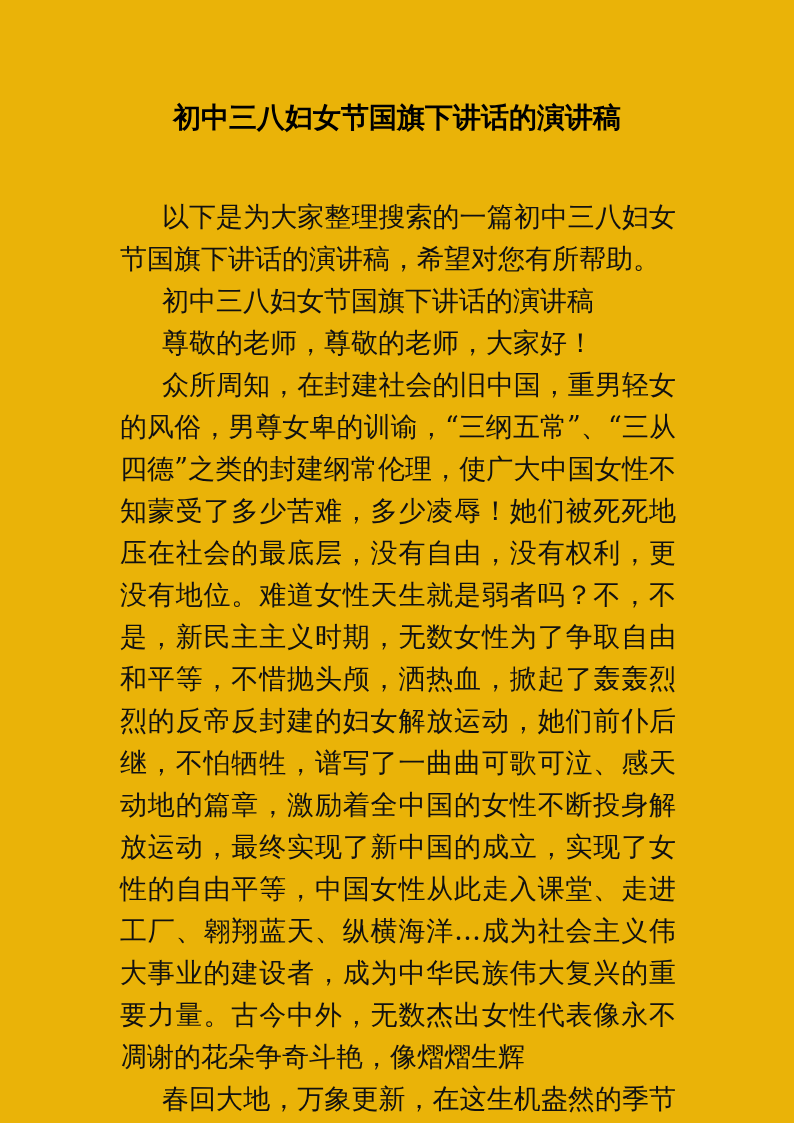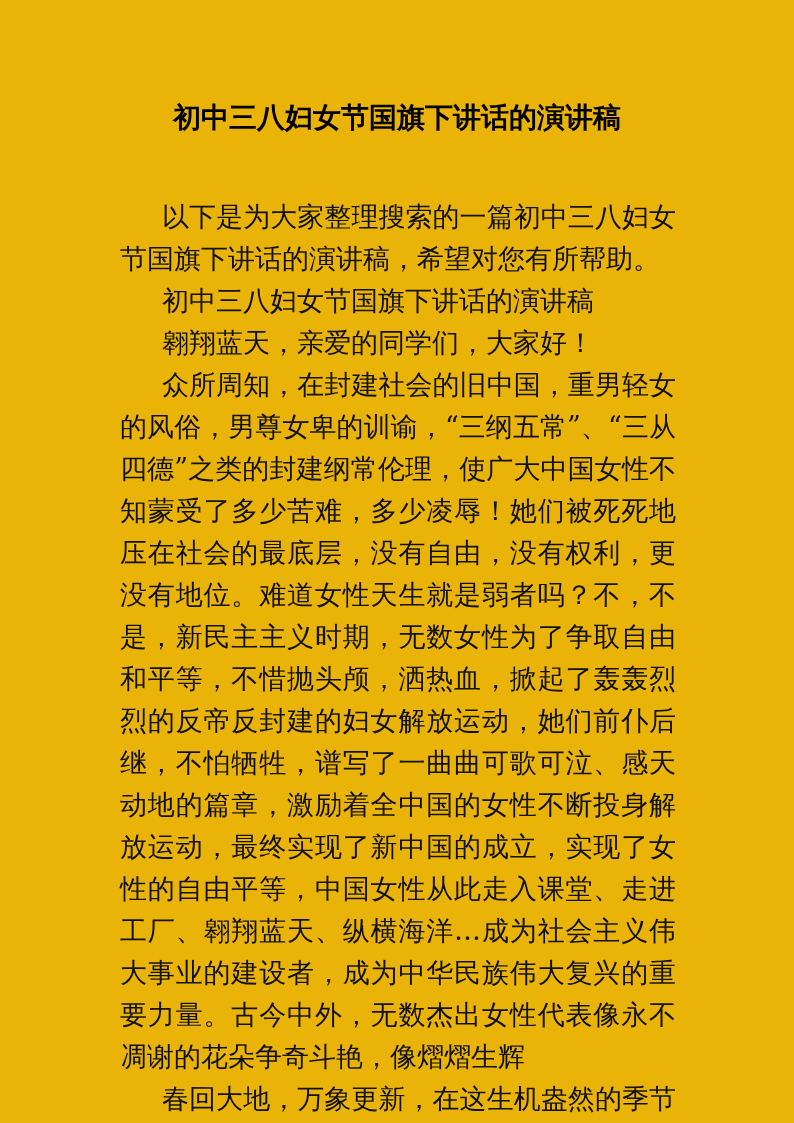--- a/index.html
+++ b/index.html
@@ -22,17 +22,17 @@
     .body p { margin: 0; text-indent: 42px; word-break: break-all; }
   </style>
 </head>
 <body>
 
 <div class="page">
   <div class="title">初中三八妇女节国旗下讲话的演讲稿</div>
   <div class="body">
     <p>以下是为大家整理搜索的一篇初中三八妇女节国旗下讲话的演讲稿，希望对您有所帮助。</p>
     <p>初中三八妇女节国旗下讲话的演讲稿</p>
-    <p>翱翔蓝天，亲爱的同学们，大家好！</p>
+    <p>尊敬的老师，尊敬的老师，大家好！</p>
     <p>众所周知，在封建社会的旧中国，重男轻女的风俗，男尊女卑的训谕，“三纲五常”、“三从四德”之类的封建纲常伦理，使广大中国女性不知蒙受了多少苦难，多少凌辱！她们被死死地压在社会的最底层，没有自由，没有权利，更没有地位。难道女性天生就是弱者吗？不，不是，新民主主义时期，无数女性为了争取自由和平等，不惜抛头颅，洒热血，掀起了轰轰烈烈的反帝反封建的妇女解放运动，她们前仆后继，不怕牺牲，谱写了一曲曲可歌可泣、感天动地的篇章，激励着全中国的女性不断投身解放运动，最终实现了新中国的成立，实现了女性的自由平等，中国女性从此走入课堂、走进工厂、翱翔蓝天、纵横海洋…成为社会主义伟大事业的建设者，成为中华民族伟大复兴的重要力量。古今中外，无数杰出女性代表像永不凋谢的花朵争奇斗艳，像熠熠生辉</p>
     <p>春回大地，万象更新，在这生机盎然的季节里，我们又迎来了三八妇女节，在这里，让我衷心地向所有的女性，尤其是女老师们说一声：节日快乐！</p>
   </div>
 </div>
 
 </body></html>

